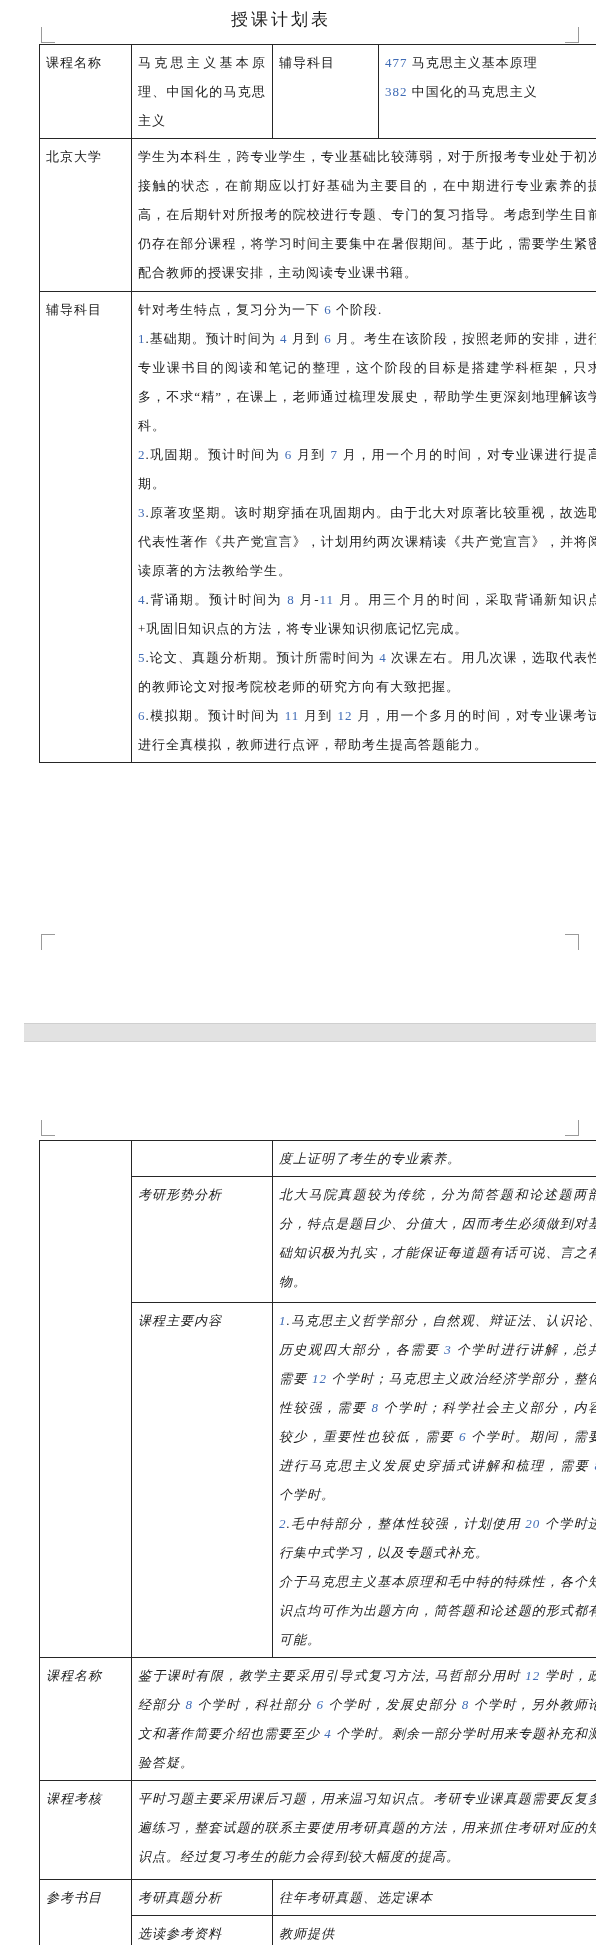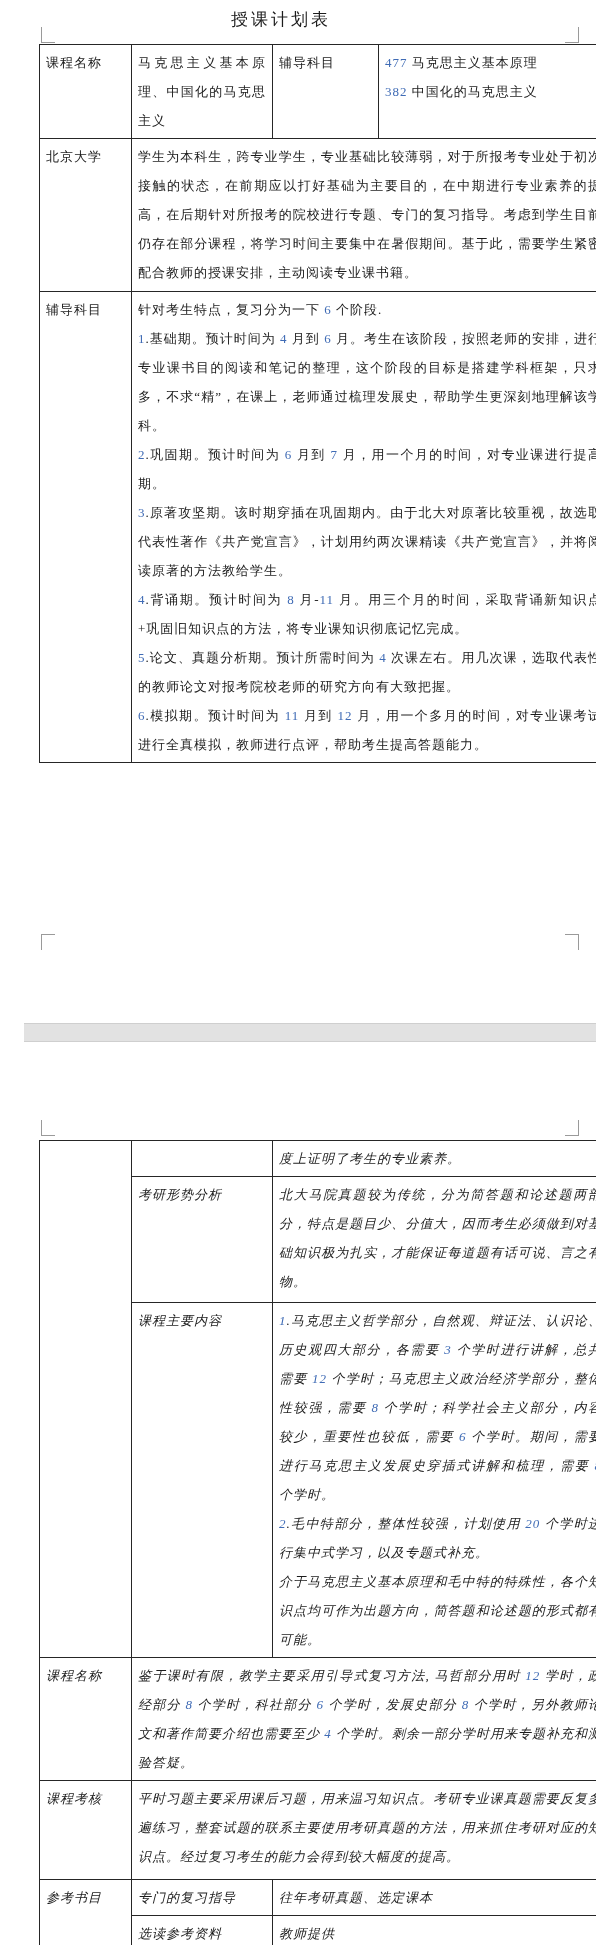--- a/index.html
+++ b/index.html
@@ -139,21 +139,21 @@
       <tr class="p2-r4">
         <td class="lbl">课程名称</td>
         <td class="content" colspan="3">鉴于课时有限，教学主要采用引导式复习方法, 马哲部分用时 <span class="num">12</span> 学时，政经部分 <span class="num">8</span> 个学时，科社部分 <span class="num">6</span> 个学时，发展史部分 <span class="num">8</span> 个学时，另外教师论文和著作简要介绍也需要至少 <span class="num">4</span> 个学时。剩余一部分学时用来专题补充和测验答疑。</td>
       </tr>
       <tr class="p2-r5">
         <td class="lbl">课程考核</td>
         <td class="content" colspan="3">平时习题主要采用课后习题，用来温习知识点。考研专业课真题需要反复多遍练习，整套试题的联系主要使用考研真题的方法，用来抓住考研对应的知识点。经过复习考生的能力会得到较大幅度的提高。</td>
       </tr>
       <tr class="p2-r6">
         <td class="lbl" rowspan="2">参考书目</td>
-        <td class="lbl">专门的复习指导</td>
+        <td class="lbl">考研真题分析</td>
         <td class="content" colspan="2">往年考研真题、选定课本</td>
       </tr>
       <tr class="p2-r7">
         <td class="lbl">选读参考资料</td>
         <td class="content" colspan="2">教师提供</td>
       </tr>
     </tbody>
       </table>
 
   </div>

